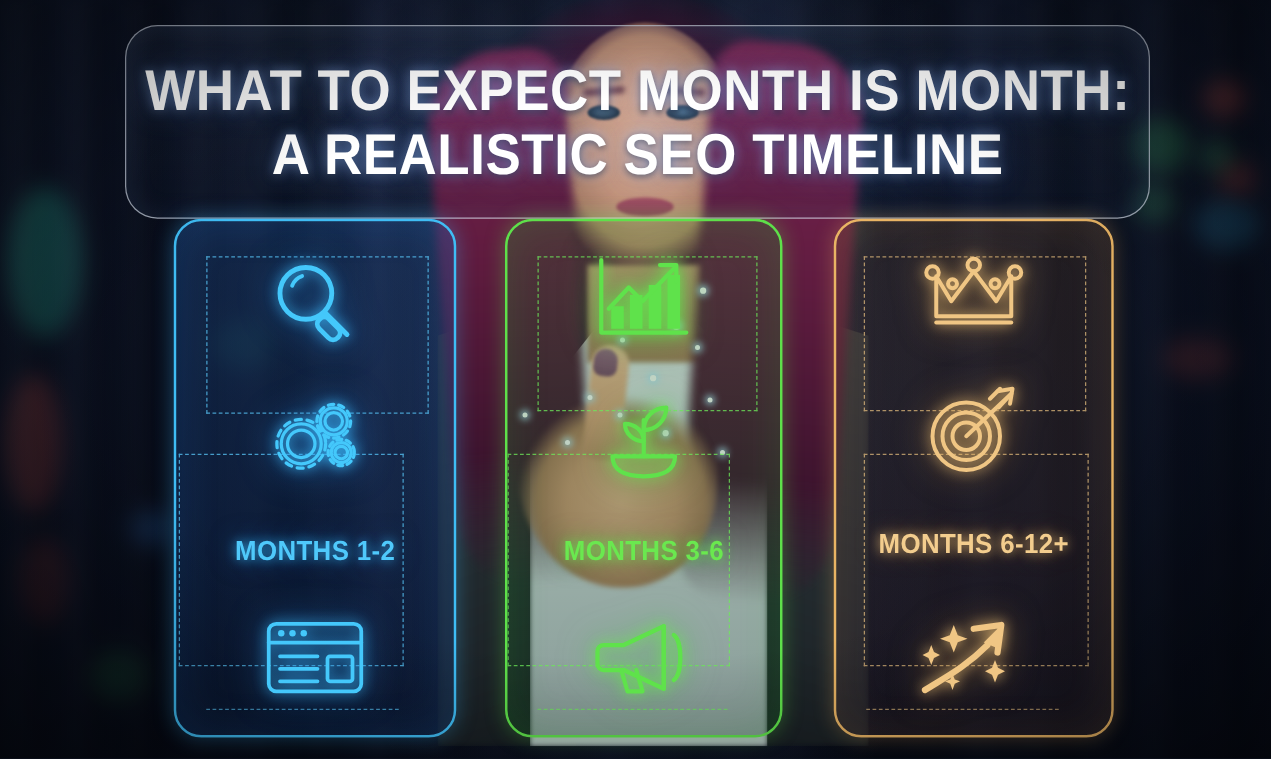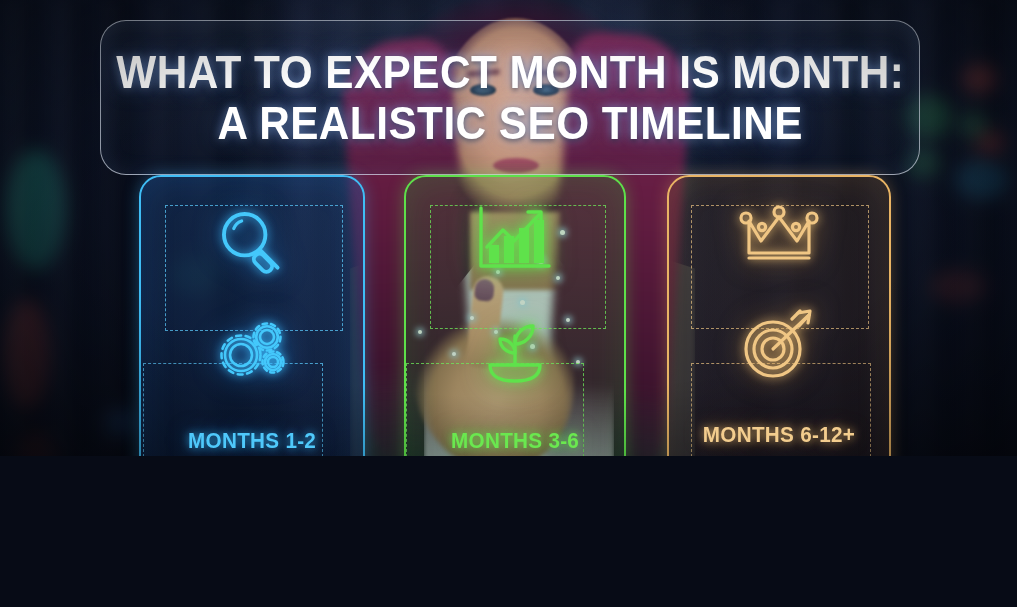--- a/index.html
+++ b/index.html
@@ -5,21 +5,21 @@
   * { box-sizing: border-box; margin: 0; padding: 0; }
   html, body {
     width: 1017px; height: 607px;
     overflow: hidden;
     background: #070b16;
     font-family: "Liberation Sans", sans-serif;
   }
 
   #stage {
     position: relative;
-    width: 1017px; height: 456px;
+    width: 1017px; height: 607px;
     overflow: hidden;
     background: #0a0f1e;
   }
 
   
   .bg-base {
     position: absolute; inset: 0;
     background:
       linear-gradient(90deg,
         #0d1526 0%, #10182c 6%, #0a1020 12%, #141d33 18%,

